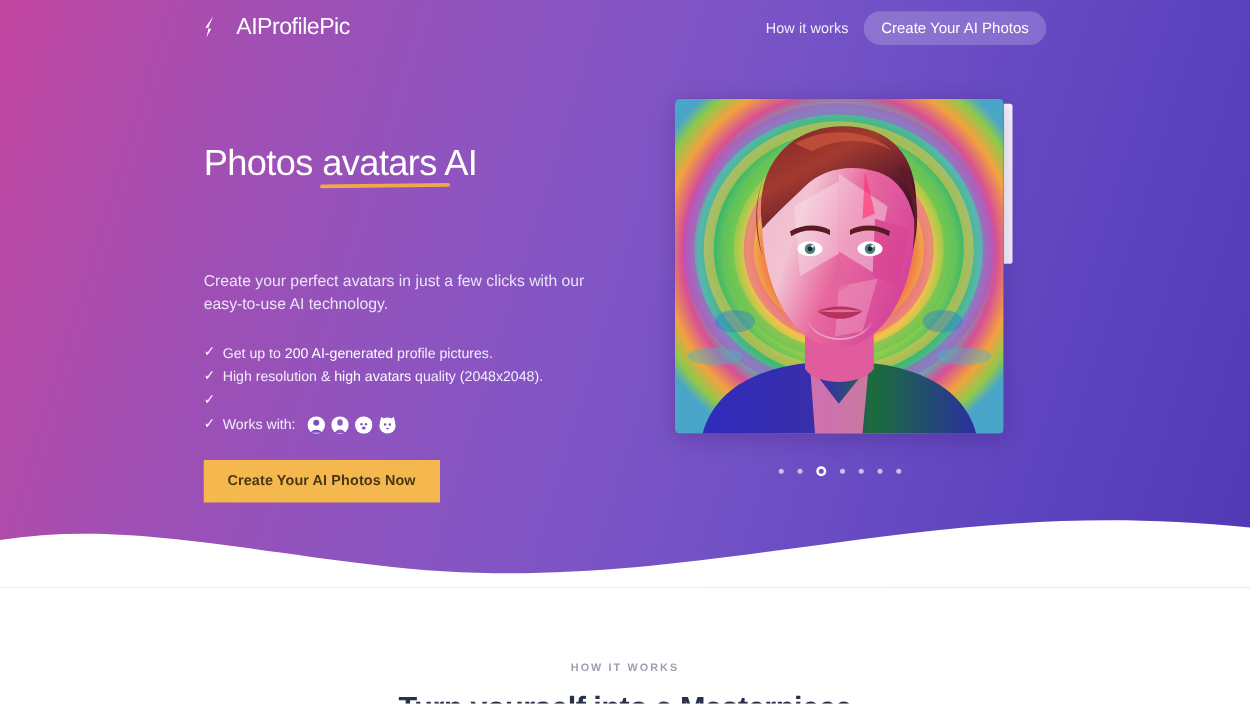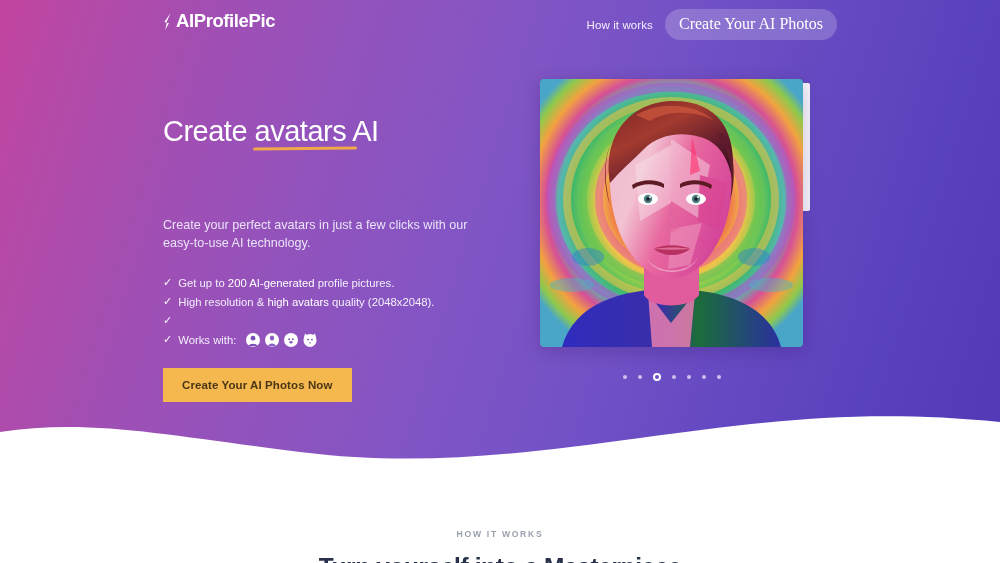--- a/index.html
+++ b/index.html
@@ -21,42 +21,42 @@
   }
   .hero-wave { position:absolute; left:0; bottom:-2px; width:1000px; height:70px; display:block; }
 
   
   .nav {
     position:absolute; left:0; top:0; width:1000px; height:42px;
     display:flex; align-items:center; z-index:6;
   }
   .logo {
     position:absolute; left:163px; top:10px;
-    display:flex; align-items:center; gap:2px;
-    color:#fff; font-size:18.5px; font-weight:bold; letter-spacing:-0.4px;
+    display:flex; align-items:center; gap:15px;
+    color:#fff; font-size:18.5px; font-weight:normal; letter-spacing:-0.4px;
     white-space:nowrap;
   }
   .logo-mark {
     display:inline-block; width:10px; height:19px; position:relative; margin-right:1px;
   }
   .logo-mark svg { display:block; }
   .nav-right {
     position:absolute; right:163px; top:9px;
     display:flex; align-items:center; gap:12px;
   }
   .nav-link {
     color:#f2eefb; font-size:11.5px; letter-spacing:0.1px;
     text-decoration:none; white-space:nowrap;
   }
   .nav-cta {
     background:rgba(255,255,255,0.20);
-    color:#ffffff; font-size:16px;
+    color:#ffffff; font-size:12px;
     padding:6px 14px 7px; border-radius:20px;
     border:none; white-space:nowrap;
-    font-family:Liberation Serif, serif; cursor:pointer;
+    font-family:Liberation Sans, sans-serif; cursor:pointer;
   }
 
   
   .hero-left { position:absolute; left:163px; top:80px; width:345px; z-index:5; }
   .headline {
     color:#ffffff; font-size:29px; line-height:1.18;
     font-weight:normal; letter-spacing:-0.5px; white-space:pre-line;
   }
   .hl-line { display:block; }
   .hl-underlined { position:relative; display:inline-block; }
@@ -140,21 +140,21 @@
       </div>
 
       <div class="nav-right">
         <a class="nav-link" href="#">How it works</a>
         <button class="nav-cta">Create Your AI Photos</button>
       </div>
     </div>
 
     <div class="hero-left">
       <h1 class="headline">
-        <span class="hl-line"><span>Create </span><span class="hl-underlined">avatars</span><span> AI</span></span>
+        <span class="hl-line"><span>Photos </span><span class="hl-underlined">avatars</span><span> AI</span></span>
       </h1>
 
       <p class="subhead">Create your perfect avatars in just a few clicks with our easy-to-use AI technology.</p>
 
       <div class="features">
         <div class="feature">
           <span class="check">✓</span>
           <span><span>Get up to </span><b>200 AI-generated</b><span> profile pictures.</span></span>
         </div>
         <div class="feature">

